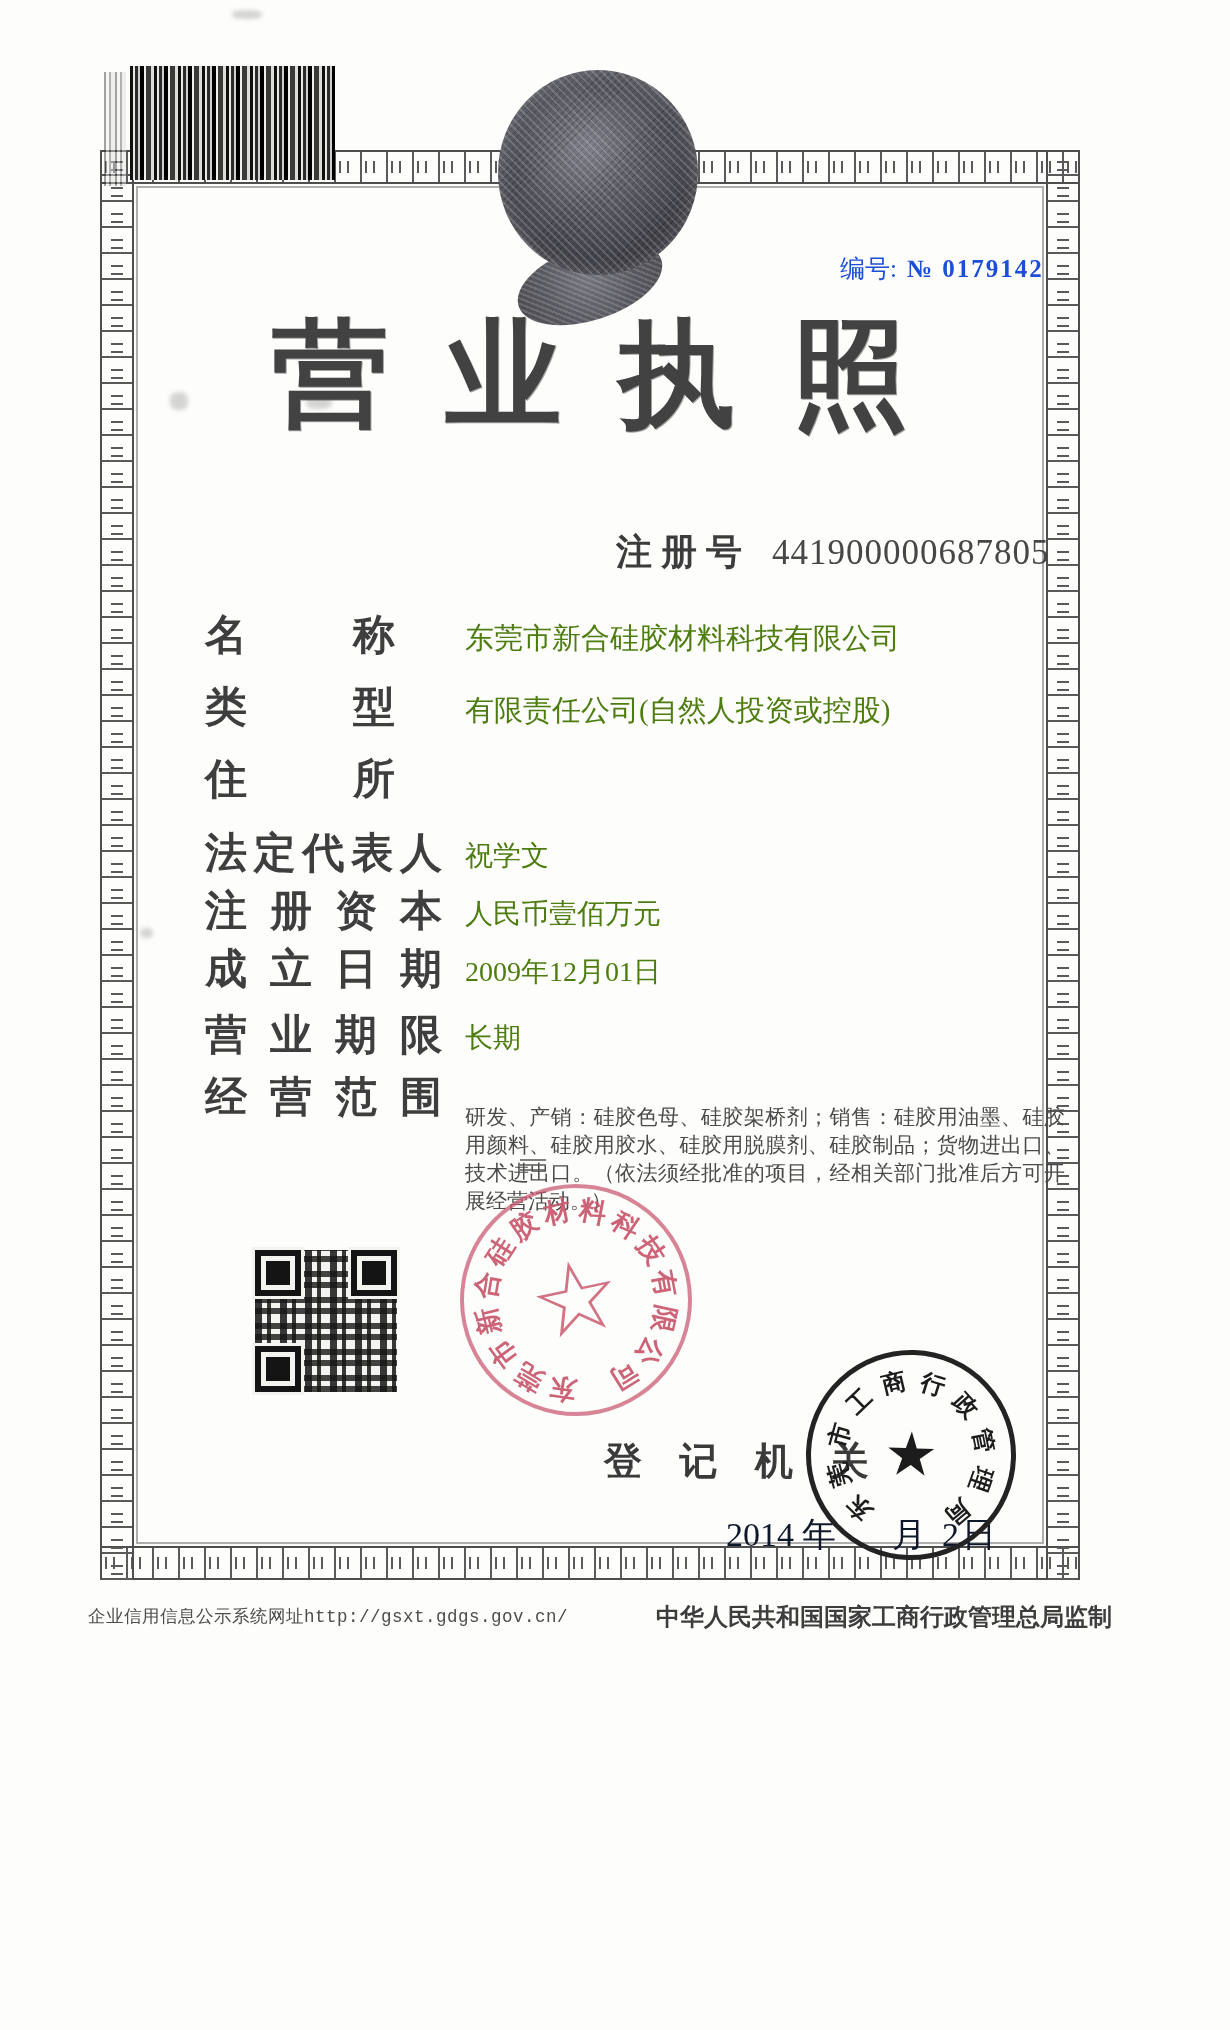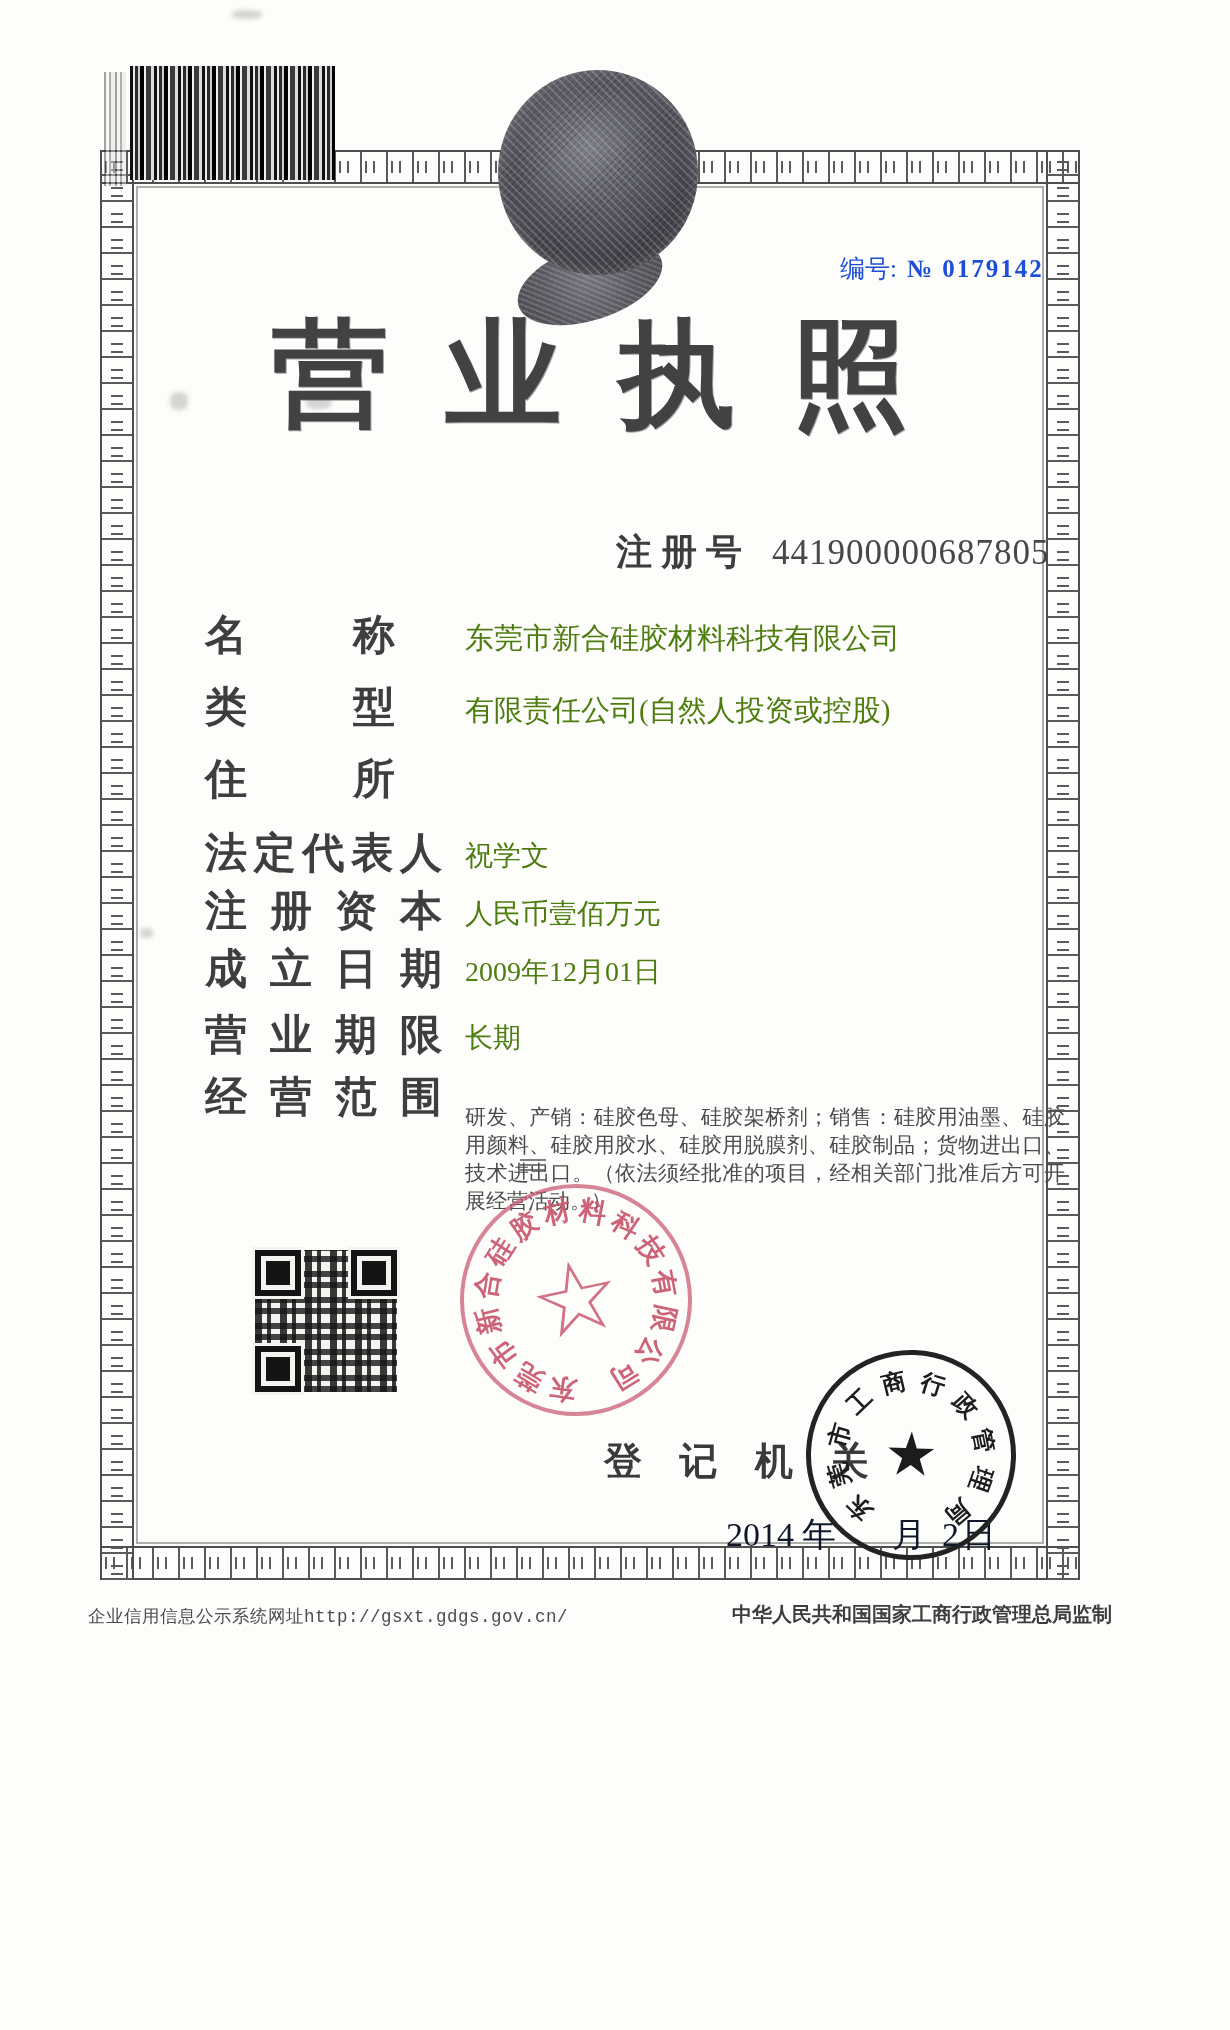--- a/index.html
+++ b/index.html
@@ -87,21 +87,21 @@
     border:5px solid #232323;color:#1c1c1c;transform:rotate(2deg);}
   .seal-registry .star{font-size:60px;line-height:1;}
   
   .registrar{position:absolute;left:604px;top:1436px;font-size:38px;font-weight:700;
     letter-spacing:14px;color:#3a3a3a;z-index:2;white-space:nowrap;}
   .issue-date{position:absolute;left:726px;top:1512px;font-size:34px;color:#0f172a;z-index:3;white-space:nowrap;}
   .issue-date span{display:inline-block;}
   .gap-s{margin-right:8px;}.gap-l{margin-right:56px;}.gap-m{margin-right:16px;}.gap-xs{margin-right:3px;}
   
   .footer-left{position:absolute;left:88px;top:1604px;font-size:17.5px;color:#4c4c4c;letter-spacing:.5px;font-family:Liberation Mono, monospace;}
-  .footer-right{position:absolute;right:118px;top:1601px;font-size:20px;font-weight:600;color:#3d3d3d;}
+  .footer-right{position:absolute;right:118px;top:1601px;font-size:24px;font-weight:600;color:#3d3d3d;}
   
   .smudge{position:absolute;background:#8a8a8a;filter:blur(2px);opacity:.35;border-radius:40%;}
   .s1{left:232px;top:10px;width:30px;height:9px;}
   .s2{left:170px;top:392px;width:18px;height:18px;}
   .s3{left:306px;top:396px;width:26px;height:13px;}
   .s4{left:140px;top:928px;width:13px;height:10px;}
   .tri-lines{position:absolute;left:520px;top:1158px;width:26px;height:13px;opacity:.75;z-index:2;
     background:repeating-linear-gradient(0deg,#555 0 2px,transparent 2px 5px);}
 </style>
 </head>

